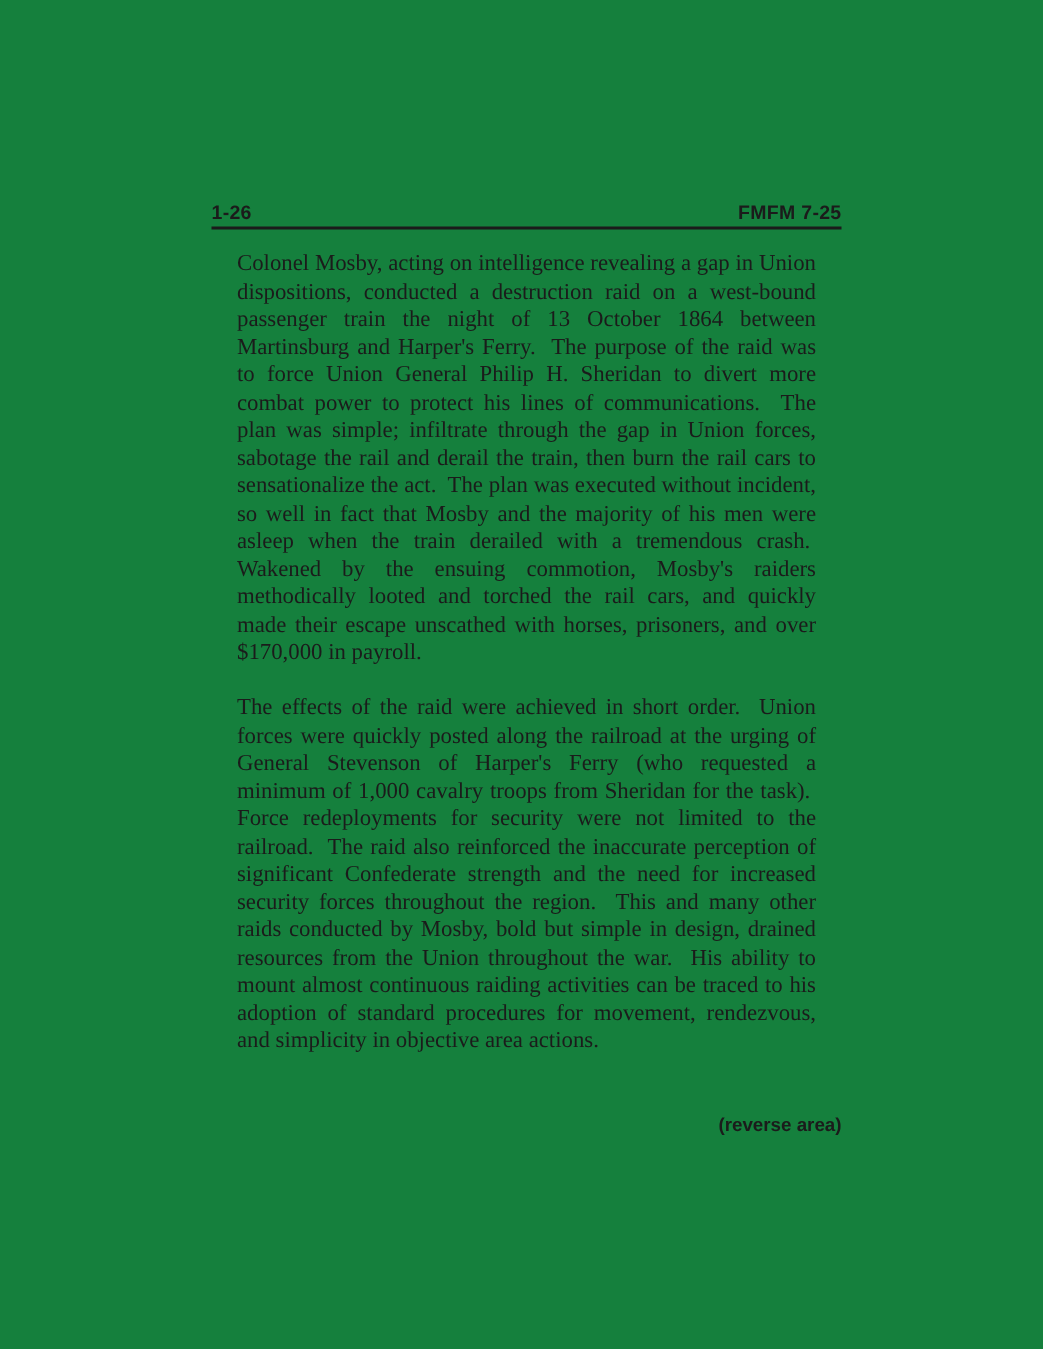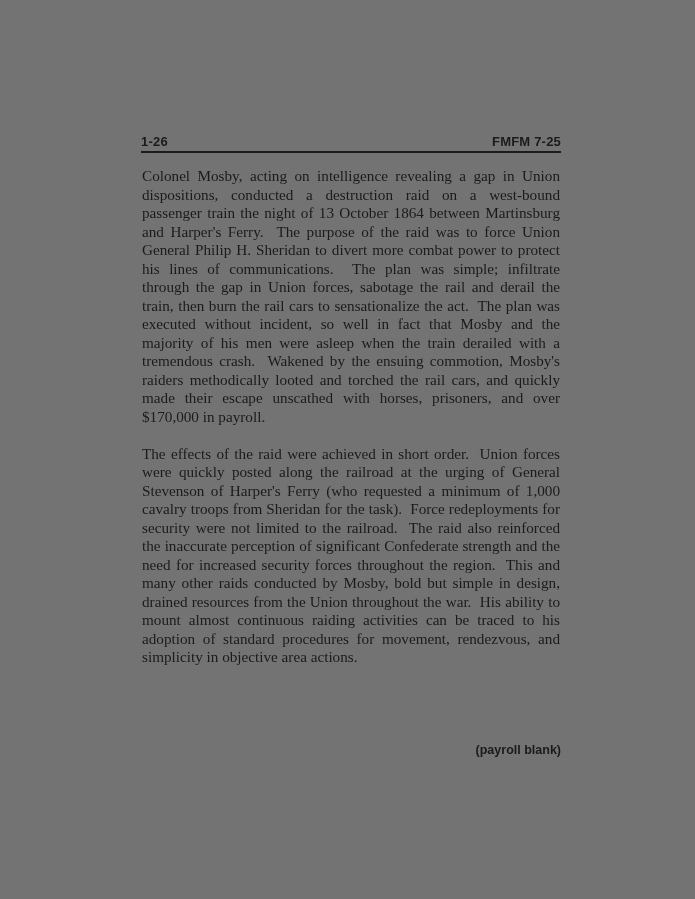--- a/index.html
+++ b/index.html
@@ -4,21 +4,21 @@
 <style>
   html, body {
     margin: 0;
     padding: 0;
     background: #ffffff;
   }
   .page {
     position: relative;
     width: 695px;
     height: 899px;
-    background: #737373;
+    background: #15803d;
     color: #1b1b1b;
     overflow: hidden;
   }
   .content {
     position: absolute;
     left: 141px;
     top: 134px;
     width: 420px;
   }
   .header-row {
@@ -30,21 +30,21 @@
     font-size: 13px;
     letter-spacing: 0.2px;
     border-bottom: 2px solid #1b1b1b;
     padding-bottom: 2px;
   }
   .body-para {
     font-family: "Liberation Serif", "DejaVu Serif", serif;
     font-size: 15.2px;
     line-height: 18.5px;
     text-align: justify;
-    margin: 1px;
+    margin: 17px;
   }
   .body-para.first {
     margin-top: 14px;
   }
   .body-para + .body-para {
     margin-top: 18.5px;
   }
   .footer-note {
     position: absolute;
     top: 743px;
@@ -61,14 +61,14 @@
 
 <div class="page">
   <div class="content">
     <div class="header-row">
       <span>1-26</span>
       <span>FMFM 7-25</span>
     </div>
     <p class="body-para first">Colonel Mosby, acting on intelligence revealing a gap in Union dispositions, conducted a destruction raid on a west-bound passenger train the night of 13 October 1864 between Martinsburg and Harper's Ferry.&nbsp; The purpose of the raid was to force Union General Philip H. Sheridan to divert more combat power to protect his lines of communications.&nbsp; The plan was simple; infiltrate through the gap in Union forces, sabotage the rail and derail the train, then burn the rail cars to sensationalize the act.&nbsp; The plan was executed without incident, so well in fact that Mosby and the majority of his men were asleep when the train derailed with a tremendous crash.&nbsp; Wakened by the ensuing commotion, Mosby's raiders methodically looted and torched the rail cars, and quickly made their escape unscathed with horses, prisoners, and over $170,000 in payroll.</p>
     <p class="body-para">The effects of the raid were achieved in short order.&nbsp; Union forces were quickly posted along the railroad at the urging of General Stevenson of Harper's Ferry (who requested a minimum of 1,000 cavalry troops from Sheridan for the task).&nbsp; Force redeployments for security were not limited to the railroad.&nbsp; The raid also reinforced the inaccurate perception of significant Confederate strength and the need for increased security forces throughout the region.&nbsp; This and many other raids conducted by Mosby, bold but simple in design, drained resources from the Union throughout the war.&nbsp; His ability to mount almost continuous raiding activities can be traced to his adoption of standard procedures for movement, rendezvous, and simplicity in objective area actions.</p>
   </div>
-  <div class="footer-note">(payroll blank)</div>
+  <div class="footer-note">(reverse area)</div>
 </div>
 
 </body></html>

